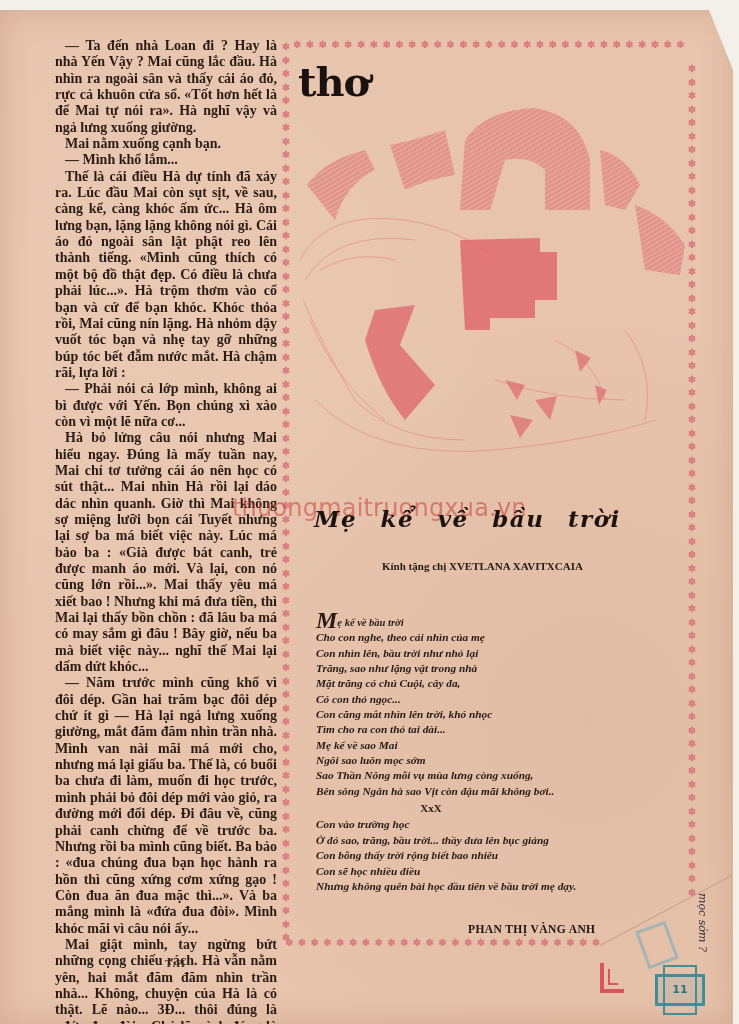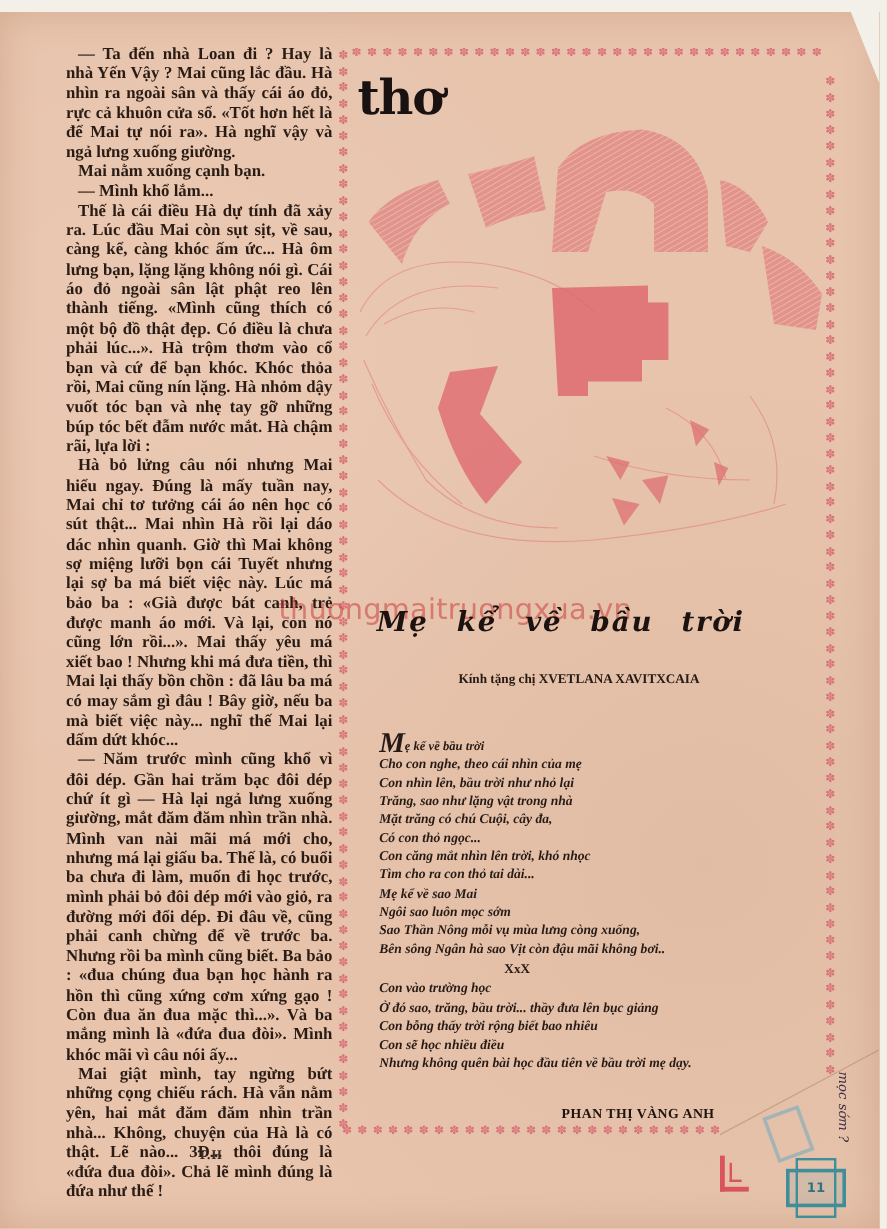--- a/index.html
+++ b/index.html
@@ -128,20 +128,21 @@
   <div class="page-corner"></div>
 
   <div class="fold-line" style="left:600px;top:935px;width:150px;transform:rotate(-28deg);"></div>
 </div>
 
 <div class="story">
   <p>— Ta đến nhà Loan đi ? Hay là nhà Yến Vậy ? Mai cũng lắc đầu. Hà nhìn ra ngoài sân và thấy cái áo đỏ, rực cả khuôn cửa sổ. «Tốt hơn hết là để Mai tự nói ra». Hà nghĩ vậy và ngả lưng xuống giường.</p>
   <p>Mai nằm xuống cạnh bạn.</p>
   <p>— Mình khổ lắm...</p>
   <p>Thế là cái điều Hà dự tính đã xảy ra. Lúc đầu Mai còn sụt sịt, về sau, càng kể, càng khóc ấm ức... Hà ôm lưng bạn, lặng lặng không nói gì. Cái áo đỏ ngoài sân lật phật reo lên thành tiếng. «Mình cũng thích có một bộ đồ thật đẹp. Có điều là chưa phải lúc...». Hà trộm thơm vào cổ bạn và cứ để bạn khóc. Khóc thỏa rồi, Mai cũng nín lặng. Hà nhỏm dậy vuốt tóc bạn và nhẹ tay gỡ những búp tóc bết đẫm nước mắt. Hà chậm rãi, lựa lời :</p>
+  <p>— Phải nói cả lớp mình, không ai bì được với Yến. Bọn chúng xì xào còn vì một lẽ nữa cơ...</p>
   <p>Hà bỏ lửng câu nói nhưng Mai hiểu ngay. Đúng là mấy tuần nay, Mai chỉ tơ tưởng cái áo nên học có sút thật... Mai nhìn Hà rồi lại dáo dác nhìn quanh. Giờ thì Mai không sợ miệng lưỡi bọn cái Tuyết nhưng lại sợ ba má biết việc này. Lúc má bảo ba : «Già được bát canh, trẻ được manh áo mới. Và lại, con nó cũng lớn rồi...». Mai thấy yêu má xiết bao ! Nhưng khi má đưa tiền, thì Mai lại thấy bồn chồn : đã lâu ba má có may sắm gì đâu ! Bây giờ, nếu ba mà biết việc này... nghĩ thế Mai lại dấm dứt khóc...</p>
   <p>— Năm trước mình cũng khổ vì đôi dép. Gần hai trăm bạc đôi dép chứ ít gì — Hà lại ngả lưng xuống giường, mắt đăm đăm nhìn trần nhà. Mình van nài mãi má mới cho, nhưng má lại giấu ba. Thế là, có buổi ba chưa đi làm, muốn đi học trước, mình phải bỏ đôi dép mới vào giỏ, ra đường mới đổi dép. Đi đâu về, cũng phải canh chừng để về trước ba. Nhưng rồi ba mình cũng biết. Ba bảo : «đua chúng đua bạn học hành ra hồn thì cũng xứng cơm xứng gạo ! Còn đua ăn đua mặc thì...». Và ba mắng mình là «đứa đua đòi». Mình khóc mãi vì câu nói ấy...</p>
   <p>Mai giật mình, tay ngừng bứt những cọng chiếu rách. Hà vẫn nằm yên, hai mắt đăm đăm nhìn trần nhà... Không, chuyện của Hà là có thật. Lẽ nào... 3Đ... thôi đúng là «đứa đua đòi». Chả lẽ mình đúng là đứa như thế !</p>
 </div>
 <div class="signature-th">T.H</div>
 
 <div class="star-row" style="left:293px;top:40px;width:395px;">✽✽✽✽✽✽✽✽✽✽✽✽✽✽✽✽✽✽✽✽✽✽✽✽✽✽✽✽✽✽✽✽✽✽✽✽✽✽✽</div>
 <div class="star-row" style="left:285px;top:938px;width:320px;">✽✽✽✽✽✽✽✽✽✽✽✽✽✽✽✽✽✽✽✽✽✽✽✽✽✽✽✽✽✽✽✽</div>
 <div class="star-col" style="left:280px;top:40px;height:900px;">✽<br>✽<br>✽<br>✽<br>✽<br>✽<br>✽<br>✽<br>✽<br>✽<br>✽<br>✽<br>✽<br>✽<br>✽<br>✽<br>✽<br>✽<br>✽<br>✽<br>✽<br>✽<br>✽<br>✽<br>✽<br>✽<br>✽<br>✽<br>✽<br>✽<br>✽<br>✽<br>✽<br>✽<br>✽<br>✽<br>✽<br>✽<br>✽<br>✽<br>✽<br>✽<br>✽<br>✽<br>✽<br>✽<br>✽<br>✽<br>✽<br>✽<br>✽<br>✽<br>✽<br>✽<br>✽<br>✽<br>✽<br>✽<br>✽<br>✽<br>✽<br>✽<br>✽<br>✽<br>✽<br>✽<br>✽</div>
 <div class="star-col" style="left:686px;top:62px;height:840px;">✽<br>✽<br>✽<br>✽<br>✽<br>✽<br>✽<br>✽<br>✽<br>✽<br>✽<br>✽<br>✽<br>✽<br>✽<br>✽<br>✽<br>✽<br>✽<br>✽<br>✽<br>✽<br>✽<br>✽<br>✽<br>✽<br>✽<br>✽<br>✽<br>✽<br>✽<br>✽<br>✽<br>✽<br>✽<br>✽<br>✽<br>✽<br>✽<br>✽<br>✽<br>✽<br>✽<br>✽<br>✽<br>✽<br>✽<br>✽<br>✽<br>✽<br>✽<br>✽<br>✽<br>✽<br>✽<br>✽<br>✽<br>✽<br>✽<br>✽<br>✽<br>✽</div>

